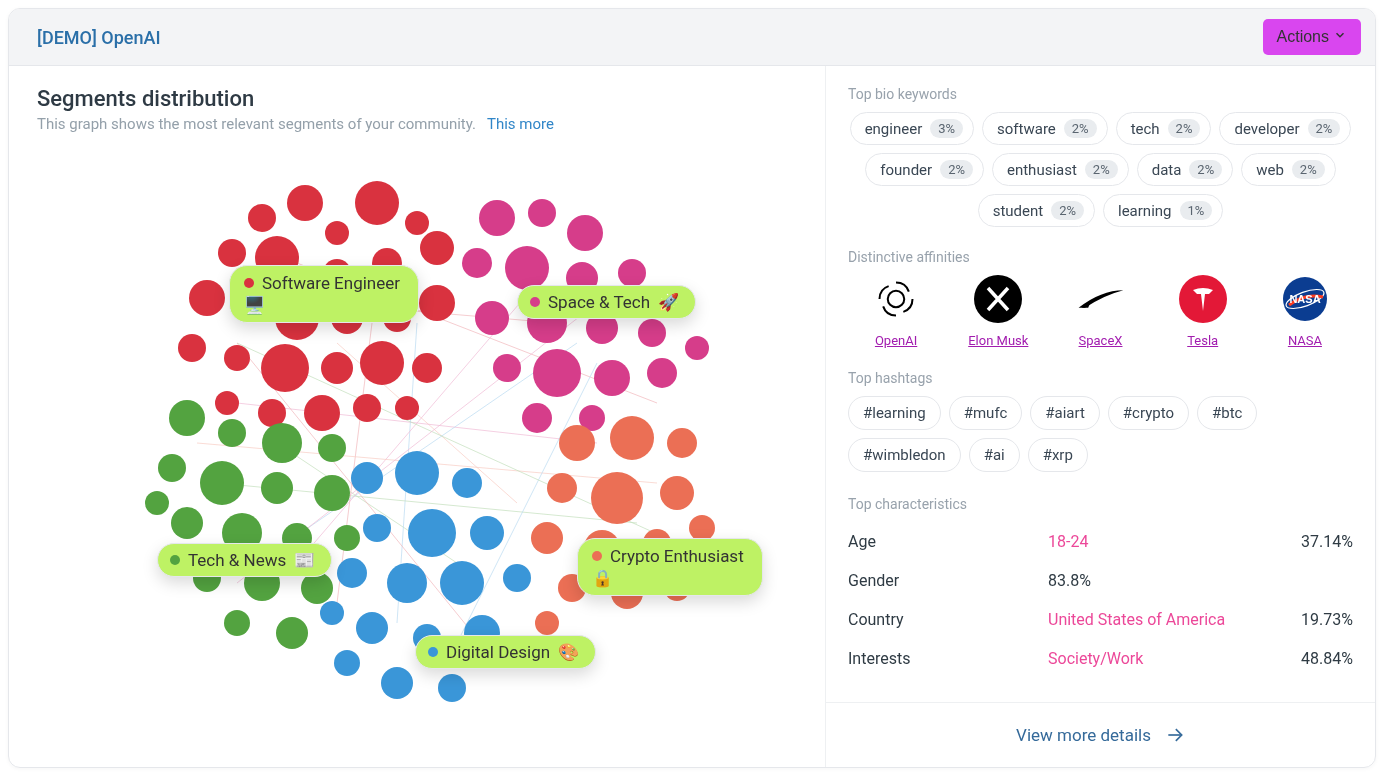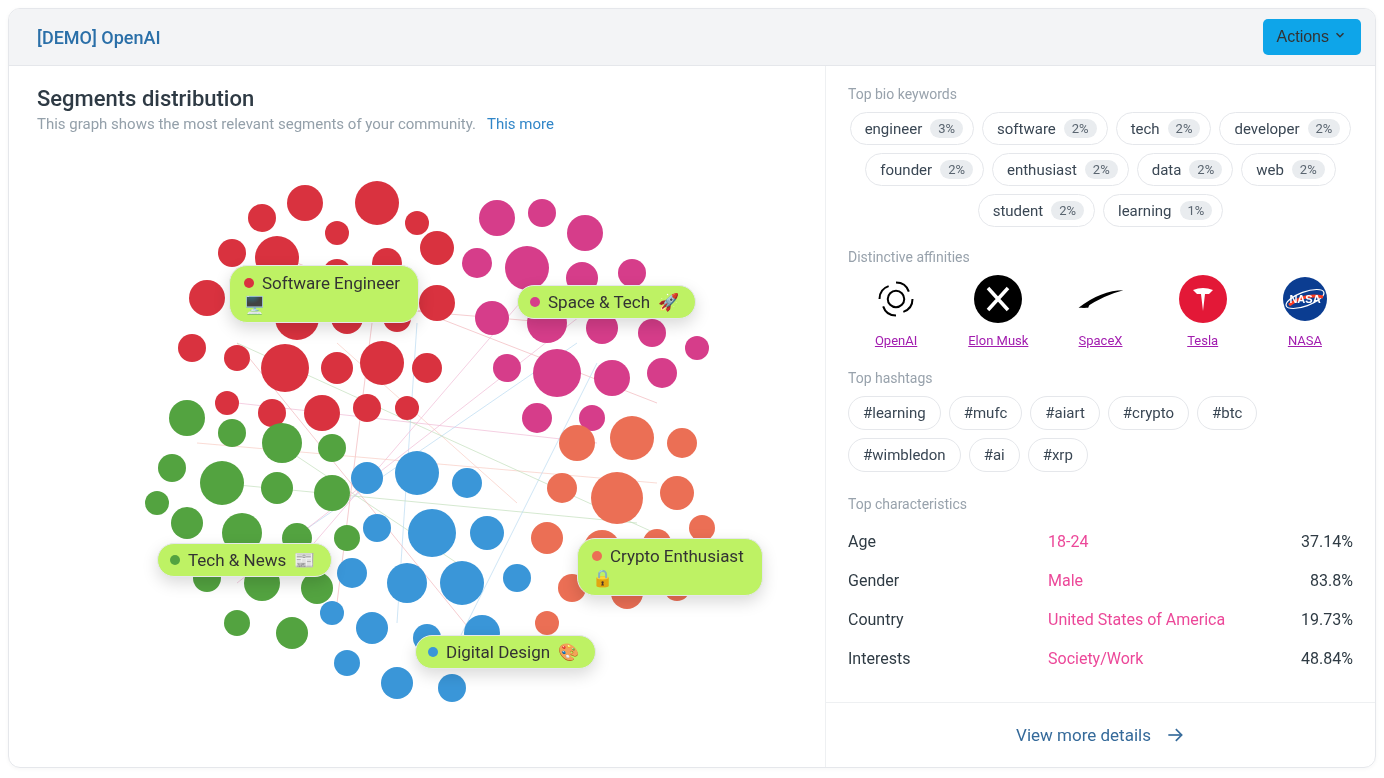--- a/index.html
+++ b/index.html
@@ -28,21 +28,21 @@
     justify-content: space-between;
     padding: 10px 14px 10px 28px;
     border-bottom: 1px solid #e5e7eb;
   }
   .topbar-title {
     color: #2a6fa8;
     font-size: 18px;
     font-weight: 500;
   }
   .actions-btn {
-    background: #0ea5e9;
+    background: #d946ef;
     border: none;
     border-radius: 5px;
     padding: 9px 14px;
     font-size: 16px;
     color: #333;
     display: flex;
     align-items: flex-start;
     gap: 4px;
     cursor: pointer;
   }
@@ -504,21 +504,20 @@
 
       <div class="section-label">Top characteristics</div>
       <div class="characteristics" id="chars">
           <div class="char-row">
             <div class="k">Age</div>
             <div class="v">18-24</div>
             <div class="p">37.14%</div>
           </div>
           <div class="char-row">
             <div class="k">Gender</div>
-            <div class="v">Male</div>
             <div class="p">83.8%</div>
           </div>
           <div class="char-row">
             <div class="k">Country</div>
             <div class="v">United States of America</div>
             <div class="p">19.73%</div>
           </div>
           <div class="char-row">
             <div class="k">Interests</div>
             <div class="v">Society/Work</div>

